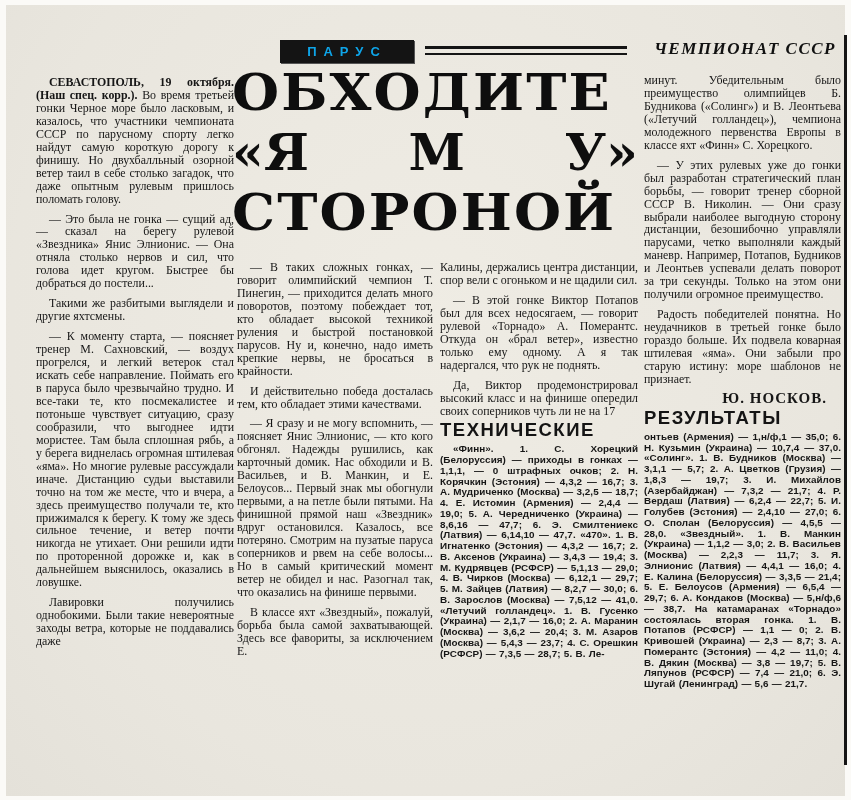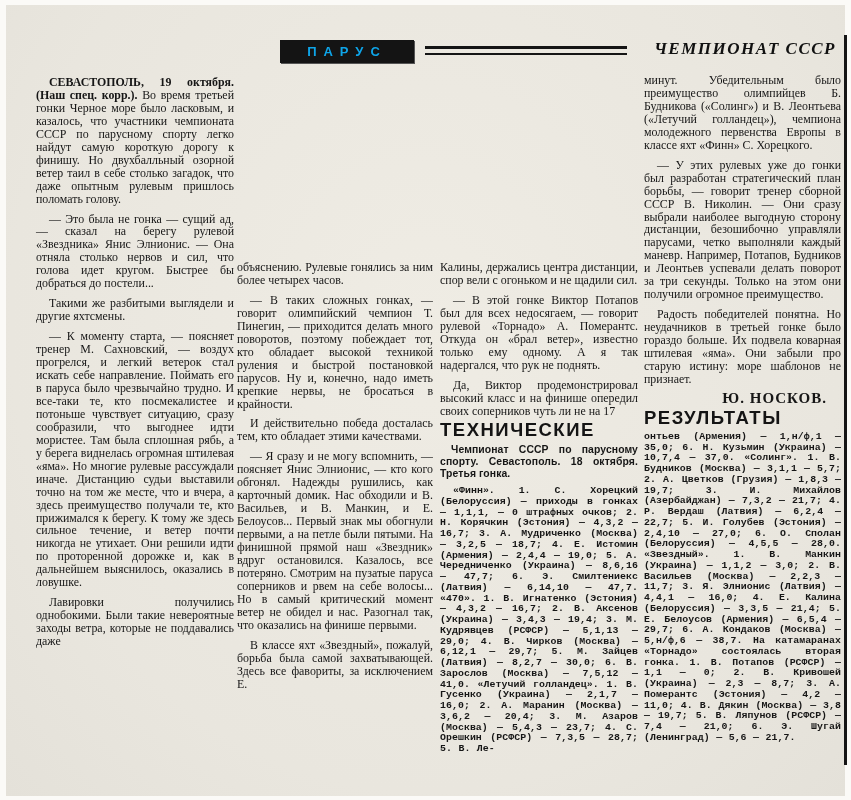--- a/index.html
+++ b/index.html
@@ -53,61 +53,68 @@
     font-family:"Liberation Sans",sans-serif;font-weight:bold;font-size:18.5px;
     letter-spacing:1.5px;color:#141414;margin:7px 0 6px 0;
   }
   .res-header.center{text-align:left;}
   .res-intro{
     font-family:"Liberation Sans",sans-serif;font-weight:bold;font-size:10.4px;
     line-height:11.6px;text-align:justify;margin:0 0 5px 0;text-indent:11px;
     letter-spacing:.1px;
   }
   .res-text{
-    font-family:Liberation Mono, monospace;font-weight:bold;font-size:9.9px;
+    font-family:Liberation Sans, sans-serif;font-weight:bold;font-size:9.9px;
     line-height:10.75px;text-align:justify;margin:0;letter-spacing:.05px;
     word-spacing:.5px;
   }
   .res-text.ind{text-indent:11px;}
 </style>
 </head>
 <body>
 
 <div class="page">
 
   <div class="section-box">
     <span>ПАРУС</span>
   </div>
   <div class="double-rule"></div>
   <div class="right-title">ЧЕМПИОНАТ СССР</div>
   <div class="right-rule"></div>
 
+  <div class="headline">
+    <div class="hl-line hl-solid">ОБХОДИТЕ</div>
+    <div class="hl-line">
+      <span>«Я</span>
+      <span>М</span>
+      <span>У»</span>
+    </div>
+    <div class="hl-line hl-solid">СТОРОНОЙ</div>
+  </div>
 
   <div class="col col1">
     <p class="ind"><span class="lead">СЕВАСТОПОЛЬ, 19 октября. (Наш спец. корр.).</span><span> Во время третьей гонки Черное море было ласковым, и казалось, что участники чемпионата СССР по парусному спорту легко найдут самую короткую дорогу к финишу. Но двухбалльный озорной ветер таил в себе столько загадок, что даже опытным рулевым пришлось поломать голову.</span></p>
     <p class="ind">— Это была не гонка — сущий ад, — сказал на берегу рулевой «Звездника» Янис Элнионис. — Она отняла столько нервов и сил, что голова идет кругом. Быстрее бы добраться до постели...</p>
     <p class="ind">Такими же разбитыми выглядели и другие яхтсмены.</p>
     <p class="ind">— К моменту старта, — поясняет тренер М. Сахновский, — воздух прогрелся, и легкий ветерок стал искать себе направление. Поймать его в паруса было чрезвычайно трудно. И все-таки те, кто посмекалистее и потоньше чувствует ситуацию, сразу сообразили, что выгоднее идти мористее. Там была сплошная рябь, а у берега виднелась огромная штилевая «яма». Но многие рулевые рассуждали иначе. Дистанцию судьи выставили точно на том же месте, что и вчера, а здесь преимущество получали те, кто прижимался к берегу. К тому же здесь сильное течение, и ветер почти никогда не утихает. Они решили идти по проторенной дорожке и, как в дальнейшем выяснилось, оказались в ловушке.</p>
     <p class="ind">Лавировки получились однобокими. Были такие невероятные заходы ветра, которые не поддавались даже</p>
   </div>
 
   <div class="col col2">
-    <p>объяснению. Рулевые гонялись за ним более четырех часов.</p>
     <p class="ind">— В таких сложных гонках, — говорит олимпийский чемпион Т. Пинегин, — приходится делать много поворотов, поэтому побеждает тот, кто обладает высокой техникой руления и быстрой постановкой парусов. Ну и, конечно, надо иметь крепкие нервы, не бросаться в крайности.</p>
     <p class="ind">И действительно победа досталась тем, кто обладает этими качествами.</p>
     <p class="ind">— Я сразу и не могу вспомнить, — поясняет Янис Элнионис, — кто кого обгонял. Надежды рушились, как карточный домик. Нас обходили и В. Васильев, и В. Манкин, и Е. Белоусов... Первый знак мы обогнули первыми, а на петле были пятыми. На финишной прямой наш «Звездник» вдруг остановился. Казалось, все потеряно. Смотрим на пузатые паруса соперников и рвем на себе волосы... Но в самый критический момент ветер не обидел и нас. Разогнал так, что оказались на финише первыми.</p>
     <p class="ind">В классе яхт «Звездный», пожалуй, борьба была самой захватывающей. Здесь все фавориты, за исключением Е.</p>
   </div>
 
   <div class="col col3">
     <p>Калины, держались центра дистанции, спор вели с огоньком и не щадили сил.</p>
     <p class="ind">— В этой гонке Виктор Потапов был для всех недосягаем, — говорит рулевой «Торнадо» А. Померантс. Откуда он «брал ветер», известно только ему одному. А я так надергался, что рук не поднять.</p>
     <p class="ind">Да, Виктор продемонстрировал высокий класс и на финише опередил своих соперников чуть ли не на 17</p>
     <div class="res-header center">ТЕХНИЧЕСКИЕ</div>
-    <p class="res-intro">Чемпионат СССР по парусному спорту. Севастополь. 18 октября. Третья гонка.</p>
     <p class="res-text ind">«Финн». 1. С. Хорецкий (Белоруссия) — приходы в гонках — 1,1,1, — 0 штрафных очков; 2. Н. Корячкин (Эстония) — 4,3,2 — 16,7; 3. А. Мудриченко (Москва) — 3,2,5 — 18,7; 4. Е. Истомин (Армения) — 2,4,4 — 19,0; 5. А. Чередниченко (Украина) — 8,6,16 — 47,7; 6. Э. Смилтениекс (Латвия) — 6,14,10 — 47,7. «470». 1. В. Игнатенко (Эстония) — 4,3,2 — 16,7; 2. В. Аксенов (Украина) — 3,4,3 — 19,4; 3. М. Кудрявцев (РСФСР) — 5,1,13 — 29,0; 4. В. Чирков (Москва) — 6,12,1 — 29,7; 5. М. Зайцев (Латвия) — 8,2,7 — 30,0; 6. В. Зарослов (Москва) — 7,5,12 — 41,0. «Летучий голландец». 1. В. Гусенко (Украина) — 2,1,7 — 16,0; 2. А. Маранин (Москва) — 3,6,2 — 20,4; 3. М. Азаров (Москва) — 5,4,3 — 23,7; 4. С. Орешкин (РСФСР) — 7,3,5 — 28,7; 5. В. Ле-</p>
   </div>
 
   <div class="col col4">
     <p>минут. Убедительным было преимущество олимпийцев Б. Будникова («Солинг») и В. Леонтьева («Летучий голландец»), чемпиона молодежного первенства Европы в классе яхт «Финн» С. Хорецкого.</p>
     <p class="ind">— У этих рулевых уже до гонки был разработан стратегический план борьбы, — говорит тренер сборной СССР В. Николин. — Они сразу выбрали наиболее выгодную сторону дистанции, безошибочно управляли парусами, четко выполняли каждый маневр. Например, Потапов, Будников и Леонтьев успевали делать поворот за три секунды. Только на этом они получили огромное преимущество.</p>
     <p class="ind">Радость победителей понятна. Но неудачников в третьей гонке было гораздо больше. Их подвела коварная штилевая «яма». Они забыли про старую истину: море шаблонов не признает.</p>
     <div class="byline">Ю. НОСКОВ.</div>
     <div class="res-header">РЕЗУЛЬТАТЫ</div>
     <p class="res-text">онтьев (Армения) — 1,н/ф,1 — 35,0; 6. Н. Кузьмин (Украина) — 10,7,4 — 37,0. «Солинг». 1. В. Будников (Москва) — 3,1,1 — 5,7; 2. А. Цветков (Грузия) — 1,8,3 — 19,7; 3. И. Михайлов (Азербайджан) — 7,3,2 — 21,7; 4. Р. Вердаш (Латвия) — 6,2,4 — 22,7; 5. И. Голубев (Эстония) — 2,4,10 — 27,0; 6. О. Сполан (Белоруссия) — 4,5,5 — 28,0. «Звездный». 1. В. Манкин (Украина) — 1,1,2 — 3,0; 2. В. Васильев (Москва) — 2,2,3 — 11,7; 3. Я. Элнионис (Латвия) — 4,4,1 — 16,0; 4. Е. Калина (Белоруссия) — 3,3,5 — 21,4; 5. Е. Белоусов (Армения) — 6,5,4 — 29,7; 6. А. Кондаков (Москва) — 5,н/ф,6 — 38,7. На катамаранах «Торнадо» состоялась вторая гонка. 1. В. Потапов (РСФСР) — 1,1 — 0; 2. В. Кривошей (Украина) — 2,3 — 8,7; 3. А. Померантс (Эстония) — 4,2 — 11,0; 4. В. Дякин (Москва) — 3,8 — 19,7; 5. В. Ляпунов (РСФСР) — 7,4 — 21,0; 6. Э. Шугай (Ленинград) — 5,6 — 21,7.</p>

